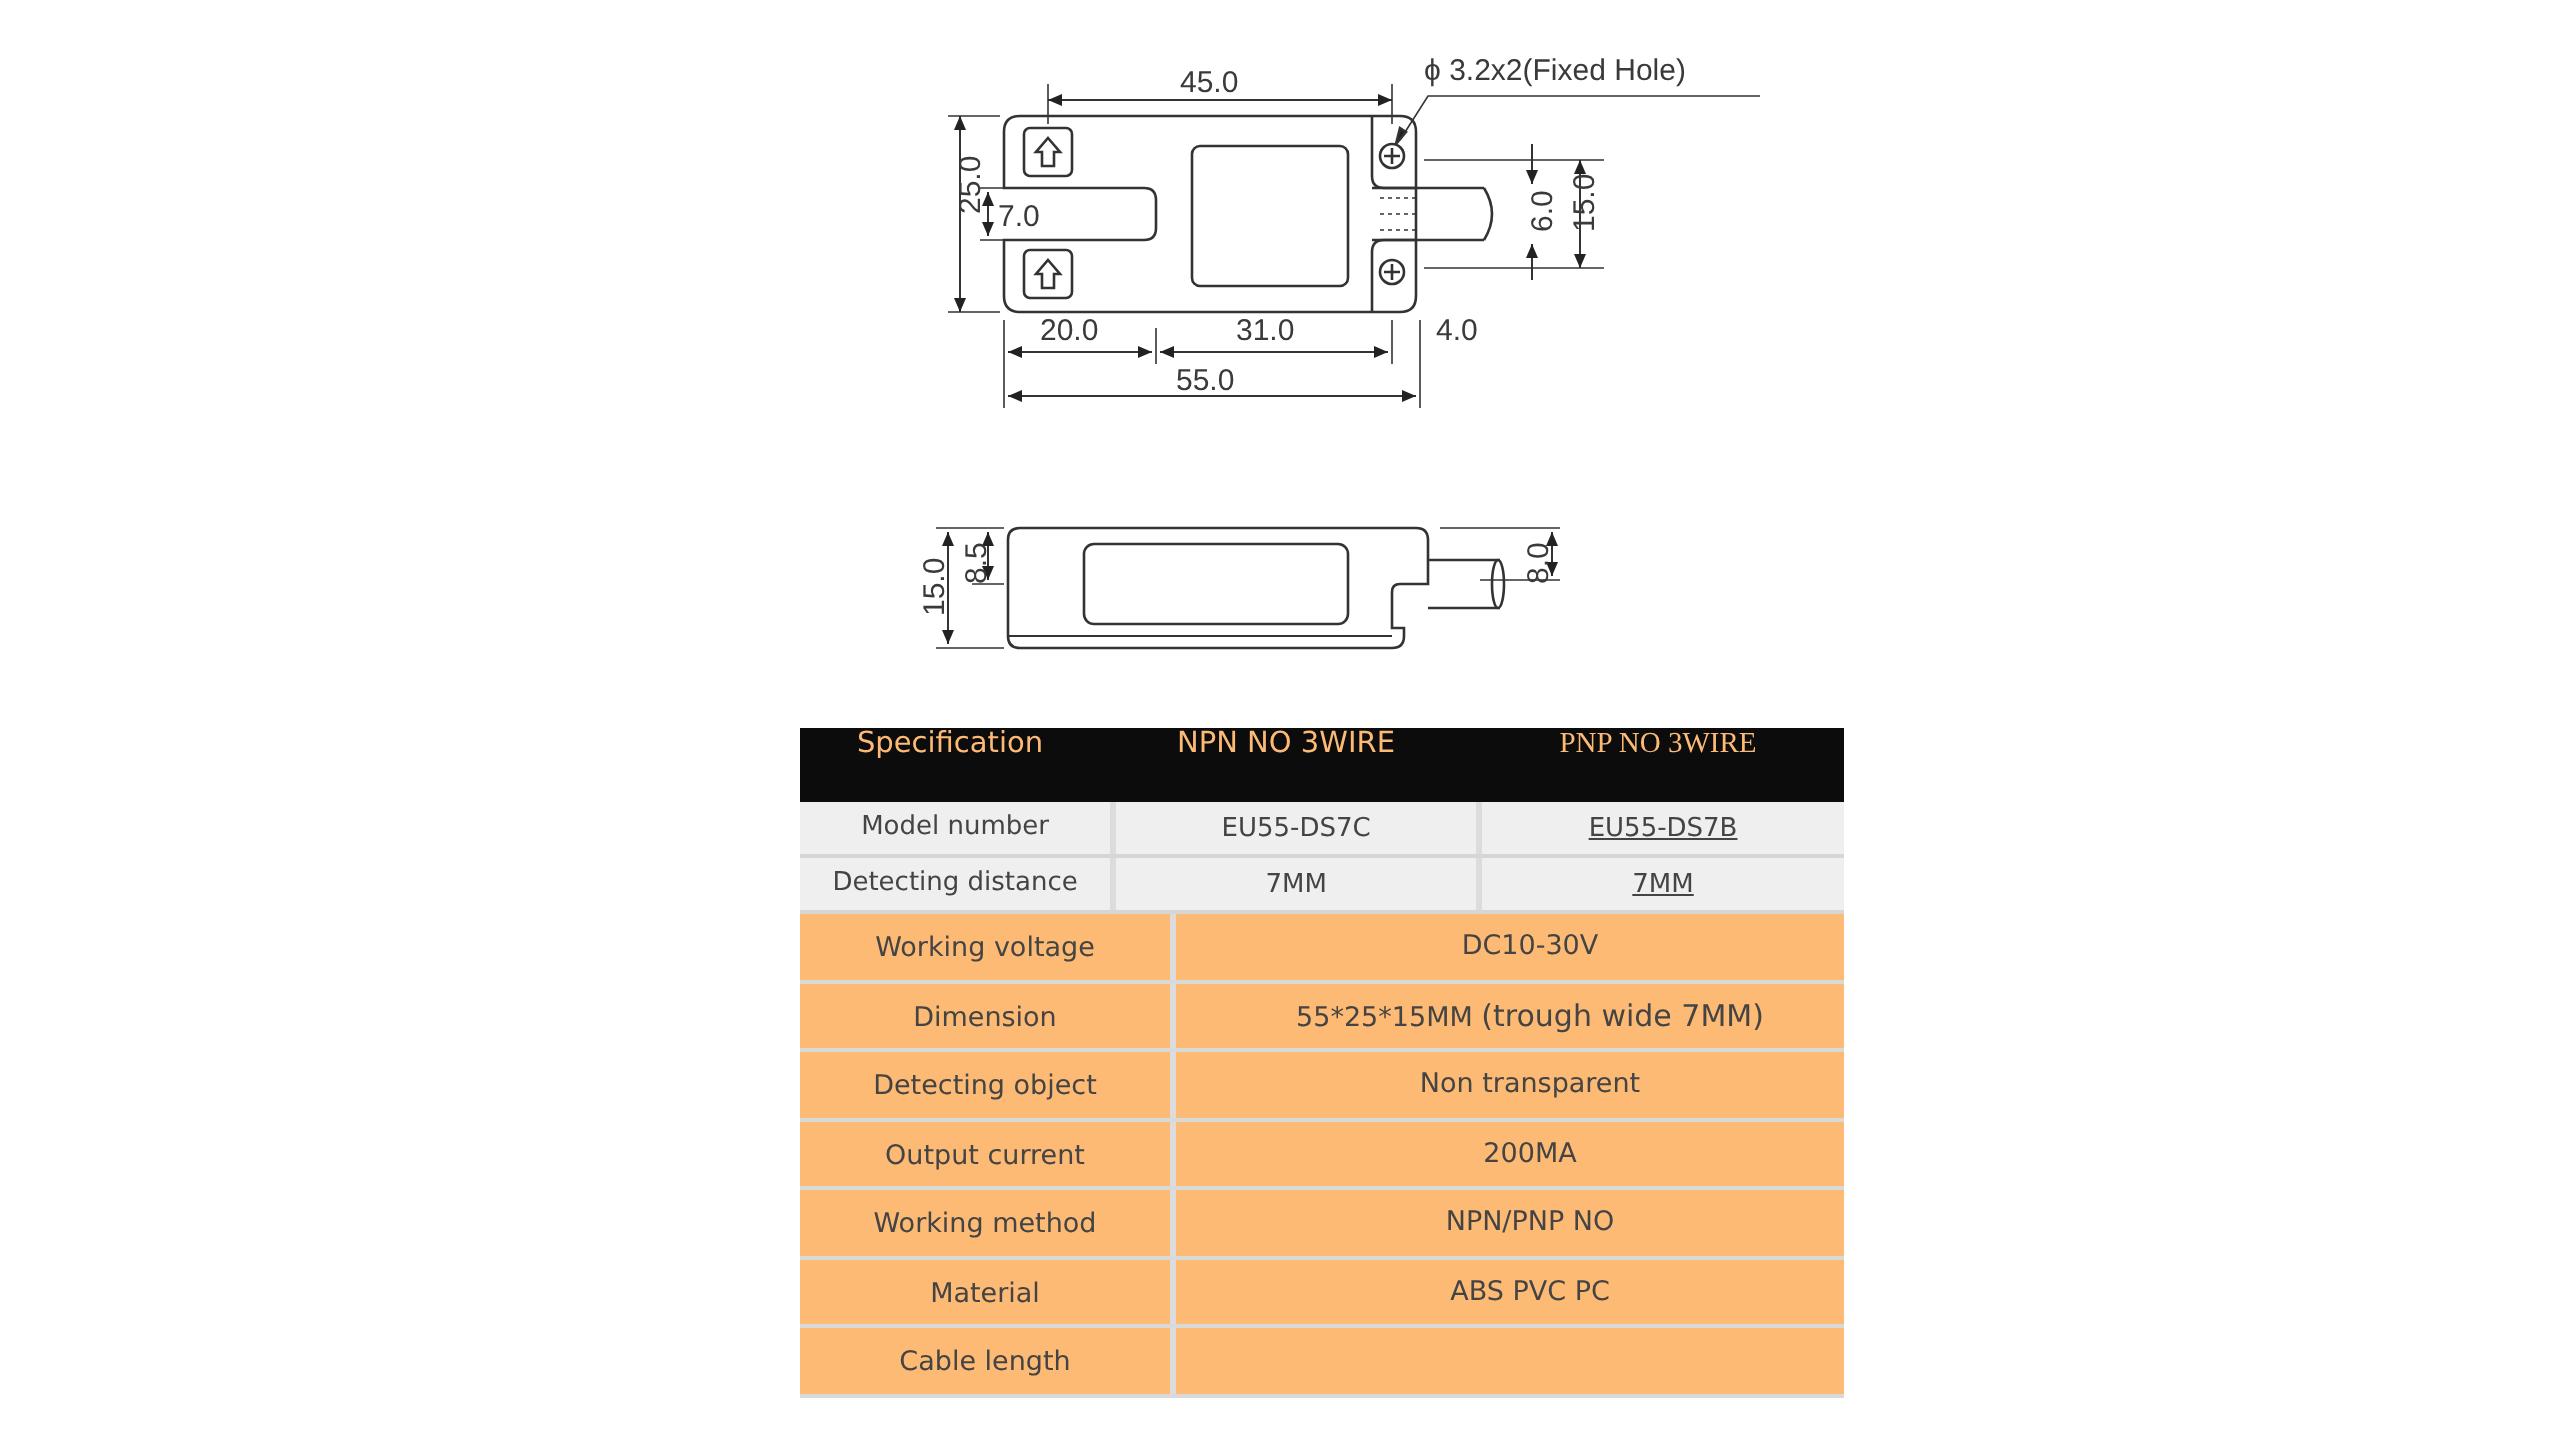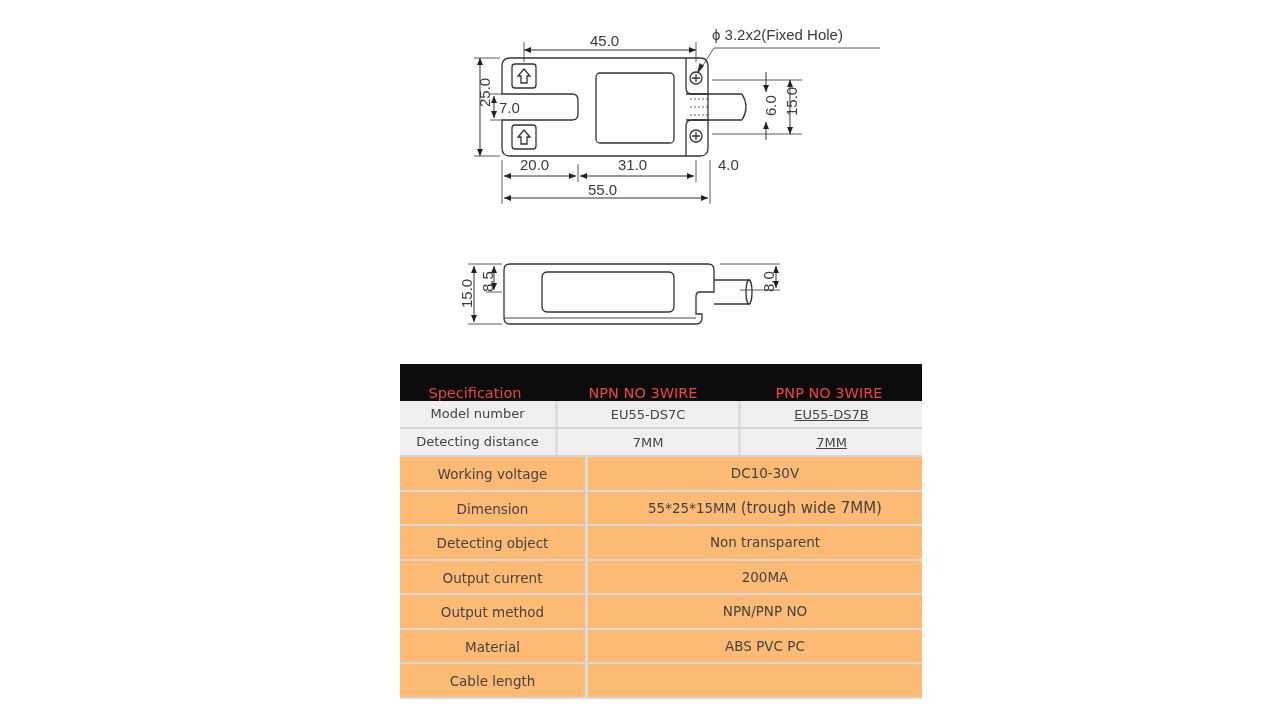--- a/index.html
+++ b/index.html
@@ -8,27 +8,27 @@
     font-family:"DejaVu Sans", sans-serif;
   }
   .drawing { position:absolute; left:0; top:0; }
   .dimtxt { font-family:"Liberation Sans", sans-serif; font-size:15px; fill:#3a3a3a; }
   .spec-table {
     position:absolute; left:400px; top:364px; width:522px;
     background:#ececec;
     font-family:"DejaVu Sans", sans-serif; color:#444;
   }
   .hdr {
-    display:flex; height:37px; background:#0c0c0c; color:#ef4444;
-    font-size:14.5px; align-items:flex-end;
+    display:flex; height:37px; background:#0c0c0c; color:#fdba74;
+    font-size:14.5px; align-items:flex-start;
   }
   .hdr div { text-align:center; }
   .hdr .c0 { width:150px; }
   .hdr .c1 { width:186px; }
-  .hdr .c2 { width:186px; }
+  .hdr .c2 { width:186px;font-family:Liberation Serif, serif; }
   .row3 { display:flex; height:26px; border-bottom:2px solid #d6d6d6; font-size:13px; align-items:center; background:#efefef; }
   .row3 .c0 { width:156px; text-align:center; border-right:3px solid #dcdcdc; height:100%; line-height:26px; }
   .row3 .c1 { width:181px; text-align:center; border-right:3px solid #dcdcdc; height:100%; line-height:28px; }
   .row3 .c2 { width:182px; text-align:center; height:100%; line-height:28px;text-decoration:underline; }
   .row2 { display:flex; height:32.5px; border-bottom:2px solid #d9d9d9; font-size:13.5px; align-items:center; background:#fdba74; }
   .row2 .c0 { width:185px; text-align:center; border-right:3px solid #dcdcdc; height:100%; line-height:34px; }
   .row2 .c1 { flex:1; text-align:center; height:100%; line-height:33px;margin-left:20px; }
   .note { font-size:15px; }
 </style>
 </head>
@@ -157,21 +157,21 @@
   </div>
   <div class="row2">
     <div class="c0">Detecting object</div>
     <div class="c1">Non transparent</div>
   </div>
   <div class="row2">
     <div class="c0">Output current</div>
     <div class="c1">200MA</div>
   </div>
   <div class="row2">
-    <div class="c0">Output method</div>
+    <div class="c0">Working method</div>
     <div class="c1">NPN/PNP NO</div>
   </div>
   <div class="row2">
     <div class="c0">Material</div>
     <div class="c1">ABS PVC PC</div>
   </div>
   <div class="row2">
     <div class="c0">Cable length</div>
   </div>
 </div>

